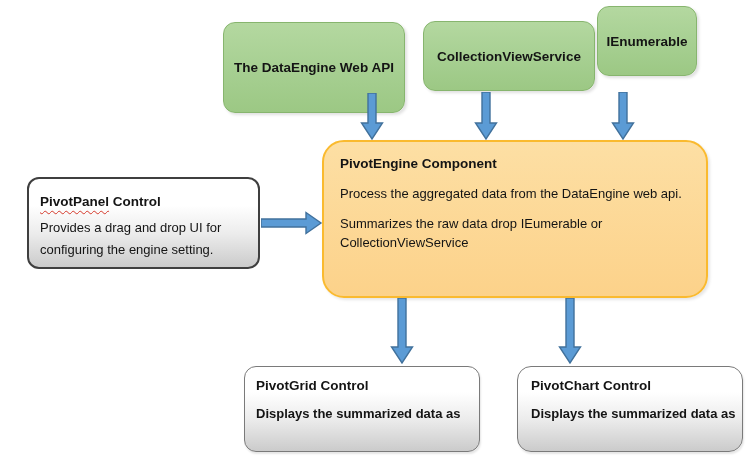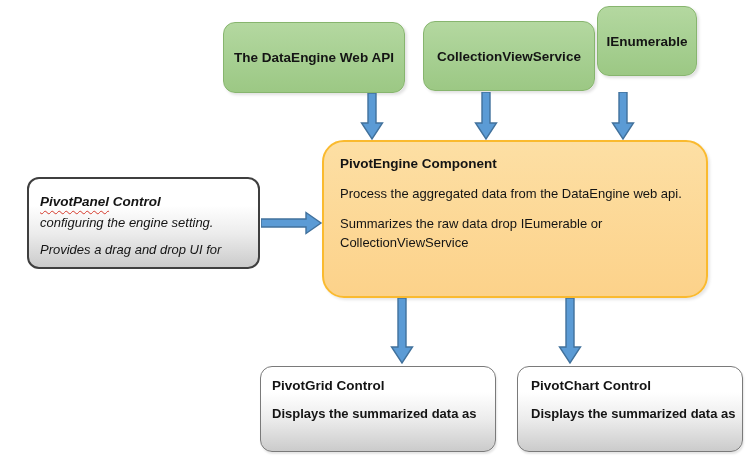--- a/index.html
+++ b/index.html
@@ -20,21 +20,21 @@
     background:linear-gradient(180deg,var(--orange-fill-top,#fddfa4) 0%,var(--orange-fill-bottom,#fcd28a) 100%);
     border:2px solid var(--orange-border,#faba2f);
     border-radius:22px;
     padding:12px 16px 16px 16px;
     box-shadow:2px 2px 3px rgba(0,0,0,0.10);
   }
   .graybox{
     background:linear-gradient(180deg,#ffffff 30%,#ececec 62%,var(--gray-fill-bottom,#cbcbcb) 100%);
     border-radius:12px;
   }
-  .panelbox{border:2px solid var(--panel-border,#3f3f3f);padding:12px 12px 0 11px;font-style:italic;}
+  .panelbox{border:2px solid var(--panel-border,#3f3f3f);padding:12px 12px 0 11px;}
   .outbox{border:1.5px solid var(--output-border,#7a7a7a);padding:8px 13px 0 13px;box-shadow:1px 2px 2px rgba(0,0,0,0.10);}
   .btitle{font-weight:bold;font-size:13.5px;line-height:21px;white-space:nowrap;}
   .oline{font-size:13px;line-height:19px;white-space:nowrap;}
   .otitle{font-weight:bold;font-size:13.5px;line-height:19px;white-space:nowrap;}
   .gap{margin-top:11px;}
   .body1{margin-top:5px;}
   .gbody{font-size:13px;line-height:22px;white-space:nowrap;}
   .outbox .btitle{line-height:21px;}
   .outbox .gbody.first{margin-top:7px;font-weight:bold;}
   .squiggle{
@@ -43,21 +43,21 @@
     text-underline-offset:4px;
   }
   .arrow{position:absolute;display:block;}
   .arrow polygon{fill:var(--arrow-fill,#5b9bd5);stroke:var(--arrow-border,#41719c);stroke-width:1.4;stroke-linejoin:miter;}
 </style>
 </head>
 <body>
 
 <div class="canvas">
 
-  <div class="node gbox" style="left:223px;top:22px;width:182px;height:71px;justify-content:center;">
+  <div class="node gbox" style="left:223px;top:22px;width:182px;height:91px;justify-content:center;">
     <span>The DataEngine Web API</span>
   </div>
   <div class="node gbox" style="left:423px;top:21px;width:172px;height:70px;">
     <span>CollectionViewService</span>
   </div>
   <div class="node gbox" style="left:597px;top:6px;width:100px;height:70px;">
     <span>IEnumerable</span>
   </div>
 
   <svg class="arrow" style="left:360px;top:93px;" width="24" height="47" viewBox="0 0 24 47">
@@ -72,37 +72,37 @@
 
   <div class="node obox" style="left:322px;top:140px;width:386px;height:158px;">
     <div class="otitle">PivotEngine Component</div>
     <div class="oline gap">Process the aggregated data from the DataEngine web api.</div>
     <div class="oline gap">Summarizes the raw data drop IEumerable or</div>
     <div class="oline">CollectionViewService</div>
   </div>
 
   <div class="node graybox panelbox" style="left:27px;top:177px;width:233px;height:92px;">
     <div class="btitle"><span class="squiggle">PivotPanel</span> <span>Control</span></div>
+    <div class="gbody body1">Provides a drag and drop UI for</div>
     <div class="gbody">configuring the engine setting.</div>
-    <div class="gbody body1">Provides a drag and drop UI for</div>
   </div>
 
   <svg class="arrow" style="left:261px;top:211px;" width="62" height="24" viewBox="0 0 62 24">
     <polygon points="0,8 45,8 45,1.5 60,12 45,22.5 45,16 0,16"></polygon>
   </svg>
 
   <svg class="arrow" style="left:390px;top:298px;" width="24" height="66" viewBox="0 0 24 66">
     <polygon points="8,0 16,0 16,49 22.5,49 12,65 1.5,49 8,49"></polygon>
   </svg>
   <svg class="arrow" style="left:558px;top:298px;" width="24" height="66" viewBox="0 0 24 66">
     <polygon points="8,0 16,0 16,49 22.5,49 12,65 1.5,49 8,49"></polygon>
   </svg>
 
-  <div class="node graybox outbox" style="left:260px;top:366px;width:236px;height:86px;padding-left:11px;">
+  <div class="node graybox outbox" style="left:244px;top:366px;width:236px;height:86px;padding-left:11px;">
     <div class="btitle">PivotGrid Control</div>
     <div class="gbody first">Displays the summarized data as</div>
   </div>
-  <div class="node graybox outbox" style="left:517px;top:366px;width:226px;height:86px;">
+  <div class="node graybox outbox" style="left:517px;top:366px;width:226px;height:86px;border-radius:14px;">
     <div class="btitle">PivotChart Control</div>
     <div class="gbody first">Displays the summarized data as</div>
   </div>
 
 </div>
 
 </body></html>

